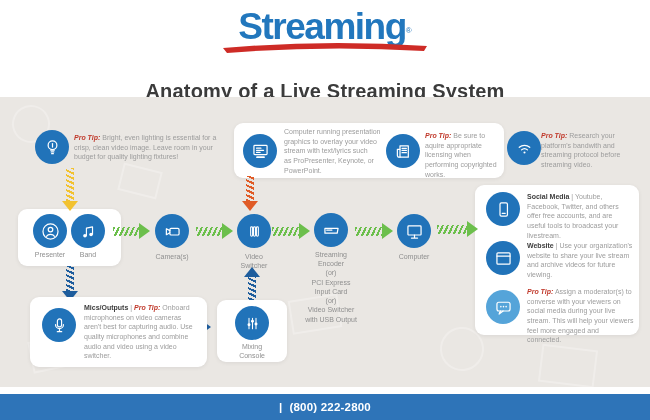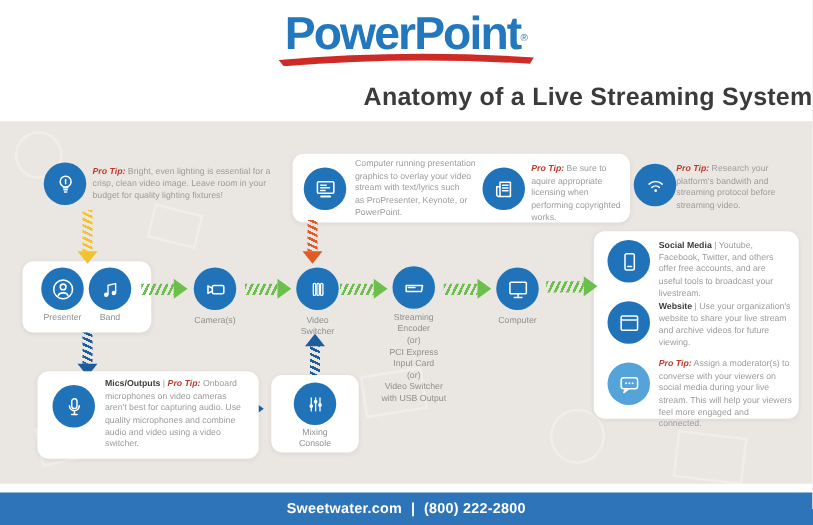--- a/index.html
+++ b/index.html
@@ -10,21 +10,21 @@
   
   .canvas{position:absolute;left:0;top:97px;width:650px;height:290px;background:#eae7e3;}
   .footer{position:absolute;left:0;top:394px;width:650px;height:26px;background:#2e74b8;
     display:flex;align-items:center;justify-content:center;gap:7px;
     color:#fff;font-weight:bold;font-size:11.5px;letter-spacing:.2px;}
   
   .logo-wrap{position:absolute;top:8px;left:0;width:650px;text-align:center;}
   .logo-text{font-size:37px;font-weight:800;color:#2277bd;letter-spacing:-1.5px;line-height:1;}
   .logo-reg{font-size:8px;color:#2277bd;vertical-align:super;}
   .swoosh{display:block;margin:-4px auto 0 auto;}
-  .title{position:absolute;top:67px;left:0;width:650px;text-align:right;
+  .title{position:absolute;top:80px;left:0;width:650px;text-align:center;
     font-size:20px;font-weight:bold;color:#3b3b3b;letter-spacing:.2px;}
   
   .card{position:absolute;background:#fff;border-radius:9px;box-shadow:0 1px 4px rgba(0,0,0,.07);}
   .circle{position:absolute;width:34px;height:34px;border-radius:50%;background:#2173b9;
     display:flex;align-items:center;justify-content:center;}
   .circle.lt{background:#55a4d9;}
   .circle svg{width:21px;height:21px;display:block;}
   
   .tip{position:absolute;font-size:7px;line-height:1.38;color:#9c9c9c;}
   .protip{color:#c0392b;font-weight:bold;font-style:italic;}
@@ -46,21 +46,21 @@
     border-bottom:10px solid var(--c);}
   
   .wm{position:absolute;border:2px solid rgba(255,255,255,.55);opacity:.5;}
   .wm.c{border-radius:50%;}
   svg.icon{fill:none;stroke:#fff;stroke-width:1.4;stroke-linecap:round;stroke-linejoin:round;}
 </style>
 </head>
 <body>
 
 <div class="logo-wrap">
-  <span class="logo-text">PowerPoint</span><span class="logo-reg">®</span>
+  <span class="logo-text">Streaming</span><span class="logo-reg">®</span>
   <svg class="swoosh" width="212" height="12" viewBox="0 0 212 12">
     <path d="M4 7 Q106 -2 208 5 L205 10 Q106 4 8 12 Z" fill="#ce2b26"></path>
   </svg>
 </div>
 <div class="title">Anatomy of a Live Streaming System</div>
 
 <div class="canvas">
   <div class="wm c" style="left:12px;top:8px;width:34px;height:34px;transform:rotate(12deg);"></div>
   <div class="wm" style="left:290px;top:200px;width:46px;height:30px;transform:rotate(-9deg);"></div>
   <div class="wm c" style="left:598px;top:150px;width:28px;height:28px;"></div>
@@ -267,16 +267,15 @@
     <path d="M8 6 v12 M12 6 v12 M16 6 v12" stroke-width="1.2"></path>
     <circle cx="8" cy="13.5" r="1.7" fill="#fff" stroke="none"></circle>
     <circle cx="12" cy="9.5" r="1.7" fill="#fff" stroke="none"></circle>
     <circle cx="16" cy="12.5" r="1.7" fill="#fff" stroke="none"></circle>
   </svg>
 </div>
 <div class="flabel" style="left:227px;top:342px;width:50px;">Mixing
 Console</div>
 
 <div class="footer">
-  <span>Sweetwater.com</span>
   <span>|</span>
   <span>(800) 222-2800</span>
 </div>
 
 </body></html>

